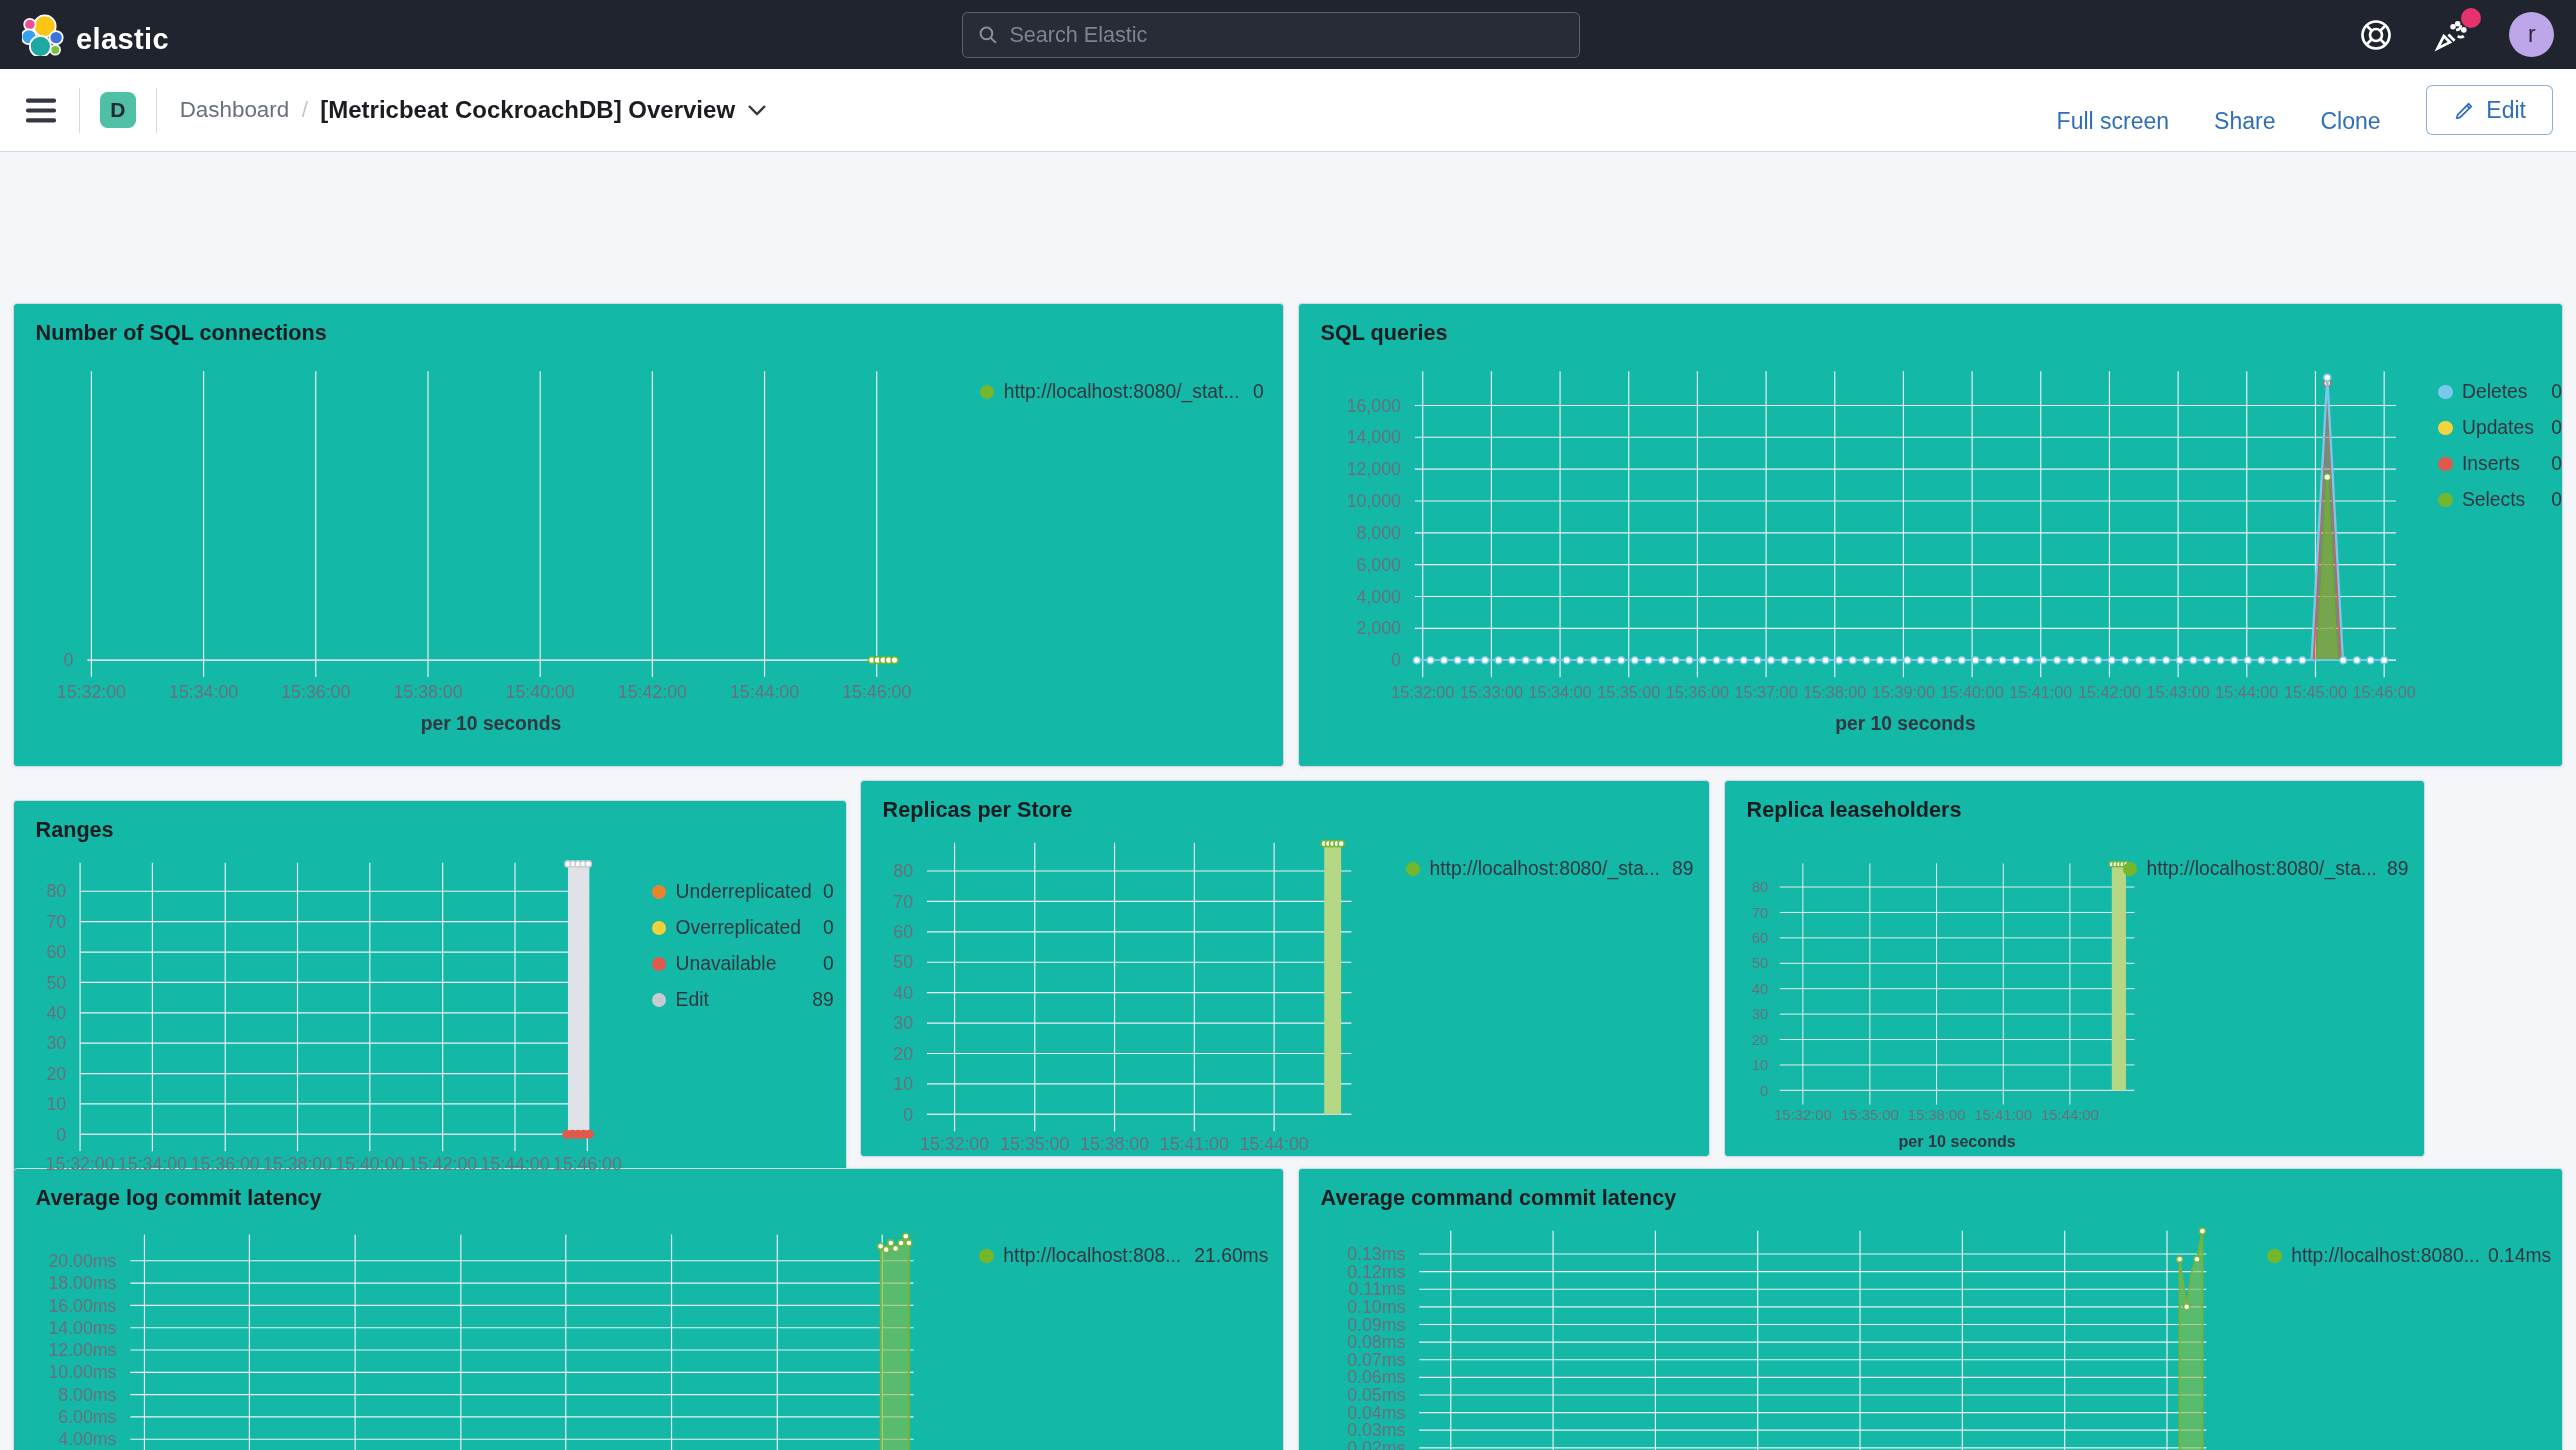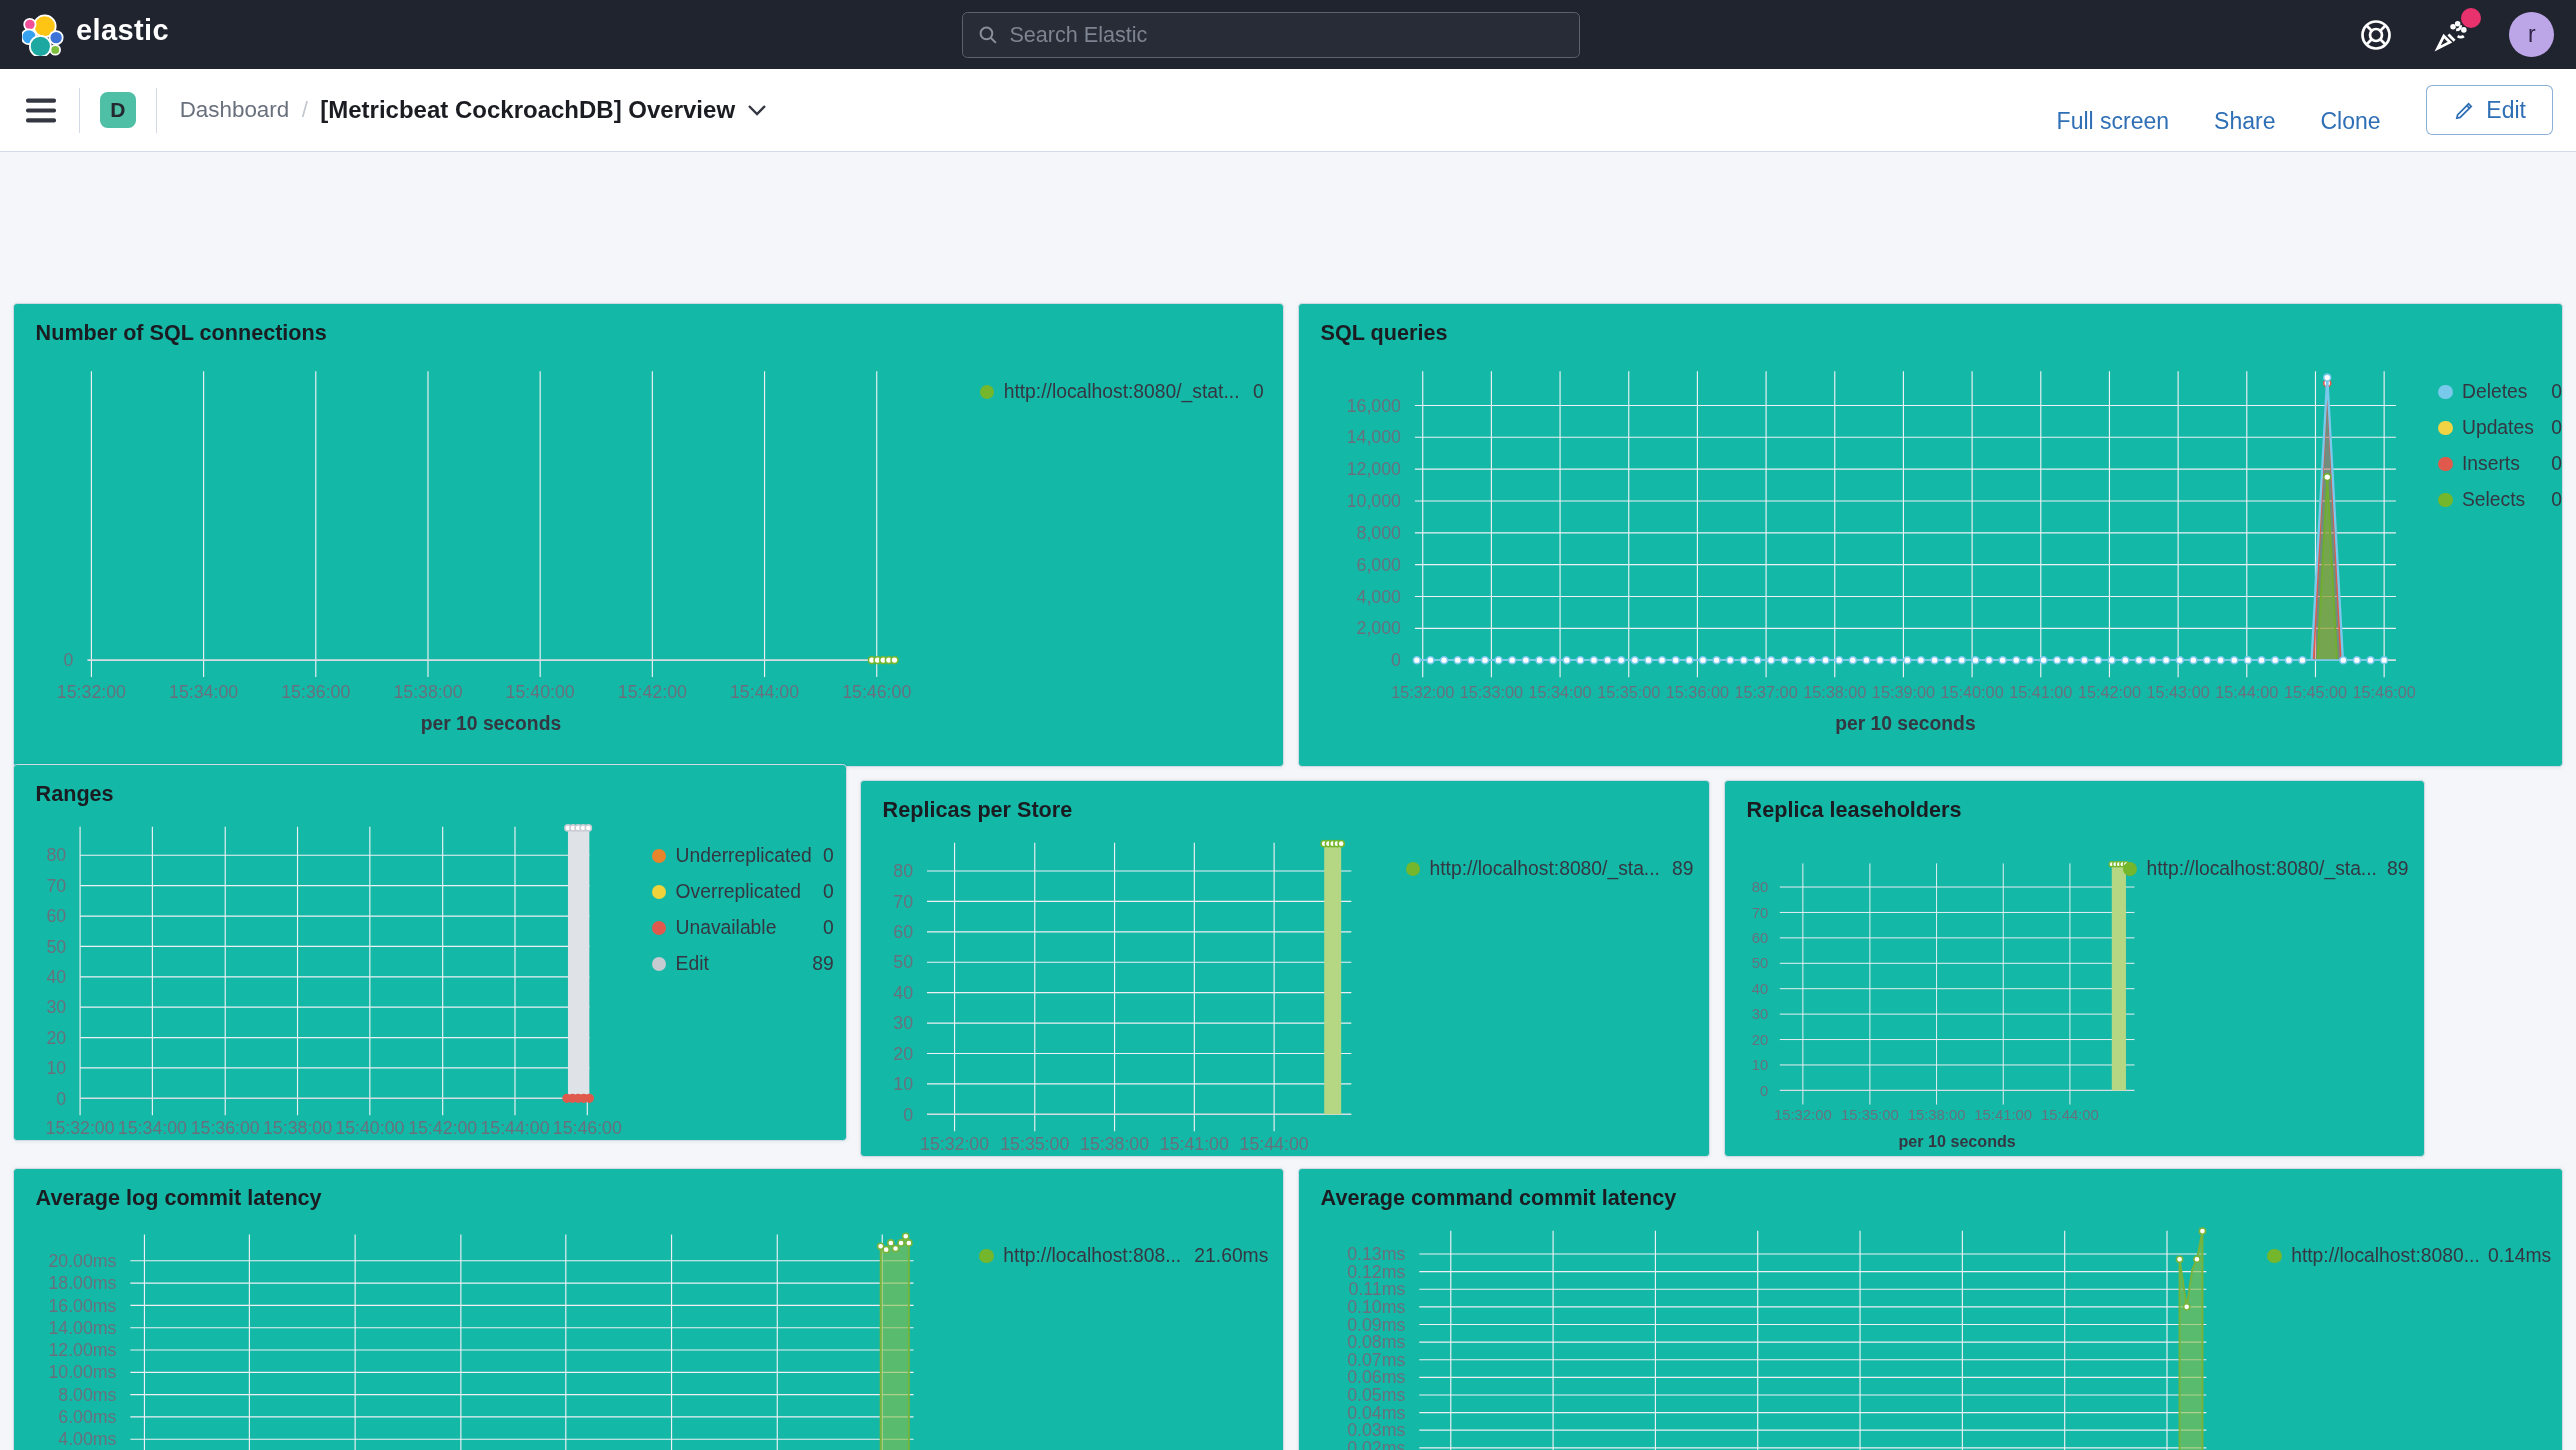--- a/index.html
+++ b/index.html
@@ -2,21 +2,21 @@
 <html style="--header-bg: #20242e; --primary: #2e6fb5; --accent: #e7326e; --badge: #4fbfa6; --avatar-bg: #bda6e8;font-size:12.4px"><head>
 <meta charset="utf-8">
 <style>
   * { margin:0; padding:0; box-sizing:border-box; }
   html,body { width:2576px; height:1451px; overflow:hidden;
     font-family:"Liberation Sans", sans-serif; background:#f4f6f9; }
 
   
   .hdr { position:relative; height:69px; background:var(--header-bg,#20242e);
     display:flex; align-items:center; padding:0 21.6px; }
-  .brand { display:flex; align-items:flex-start; gap:12.4px; }
+  .brand { display:flex; align-items:flex-end; gap:12.4px; }
   .brand-name { color:#fff; font-size:29px; font-weight:600; letter-spacing:0.4px; }
   .search-wrap { position:absolute; left:962px; top:11.6px; width:618px; height:46px;
     border:0.8px solid #5c616c; border-radius:5.4px; background:rgba(255,255,255,0.04);
     display:flex; align-items:center; padding:0 14px; gap:10.8px; }
   .search-wrap input { flex:1; background:transparent; border:none; outline:none;
     color:#cfd3dc; font-size:21.6px; font-family:"Liberation Sans",sans-serif; }
   .search-wrap input::placeholder { color:#7d8390; }
   .hdr-right { margin-left:auto; display:flex; align-items:center; gap:39px; }
   .icon-btn { position:relative; background:none; border:none; cursor:pointer;
     display:flex; align-items:center; }
@@ -334,21 +334,21 @@
         <span class="lg-val">0</span>
       </div>
       <div class="lg-row">
         <span class="dot" style="background: rgb(116, 182, 44);"></span>
         <span class="lg-label">Selects</span>
         <span class="lg-val">0</span>
       </div>
     </div>
   </section>
 
-  <section class="panel" style="left:13px; top:612px; width:834px; height:377px;">
+  <section class="panel" style="left:13px; top:648px; width:834px; height:377px;">
     <h2 class="panel-title">Ranges</h2>
     <svg class="chart-svg" viewBox="0 0 1077 486" width="832" height="376">
         <line x1="85" x2="85" y1="80" y2="454" class="grid"></line>
         <text x="85" y="478" class="tick xtick">15:32:00</text>
         <line x1="178.71999999999997" x2="178.71999999999997" y1="80" y2="454" class="grid"></line>
         <text x="178.71999999999997" y="478" class="tick xtick">15:34:00</text>
         <line x1="273.1" x2="273.1" y1="80" y2="454" class="grid"></line>
         <text x="273.1" y="478" class="tick xtick">15:36:00</text>
         <line x1="366.82" x2="366.82" y1="80" y2="454" class="grid"></line>
         <text x="366.82" y="478" class="tick xtick">15:38:00</text>

